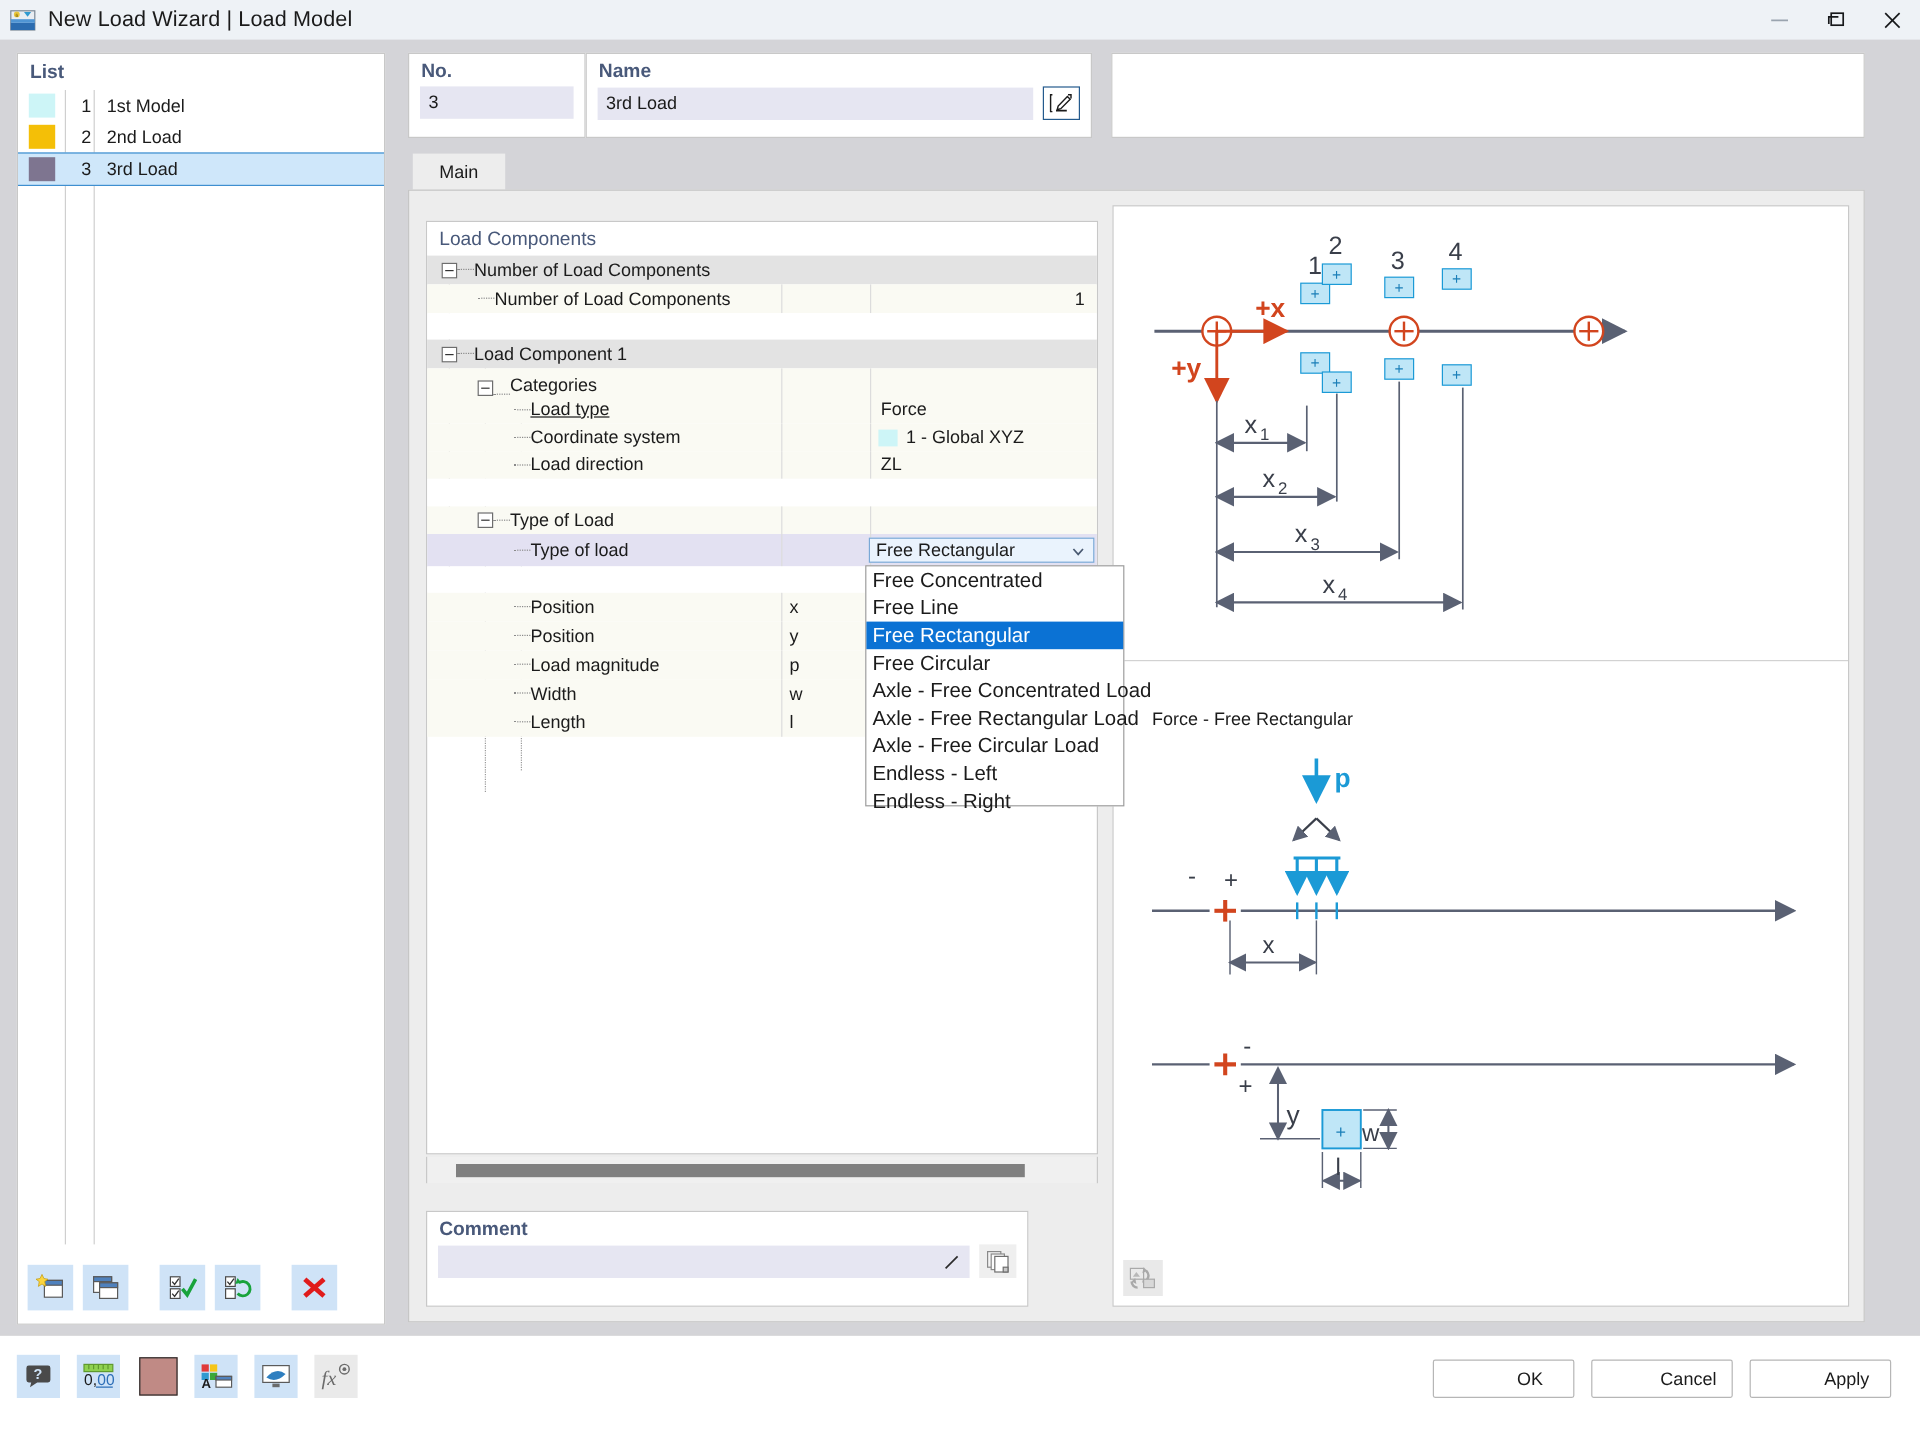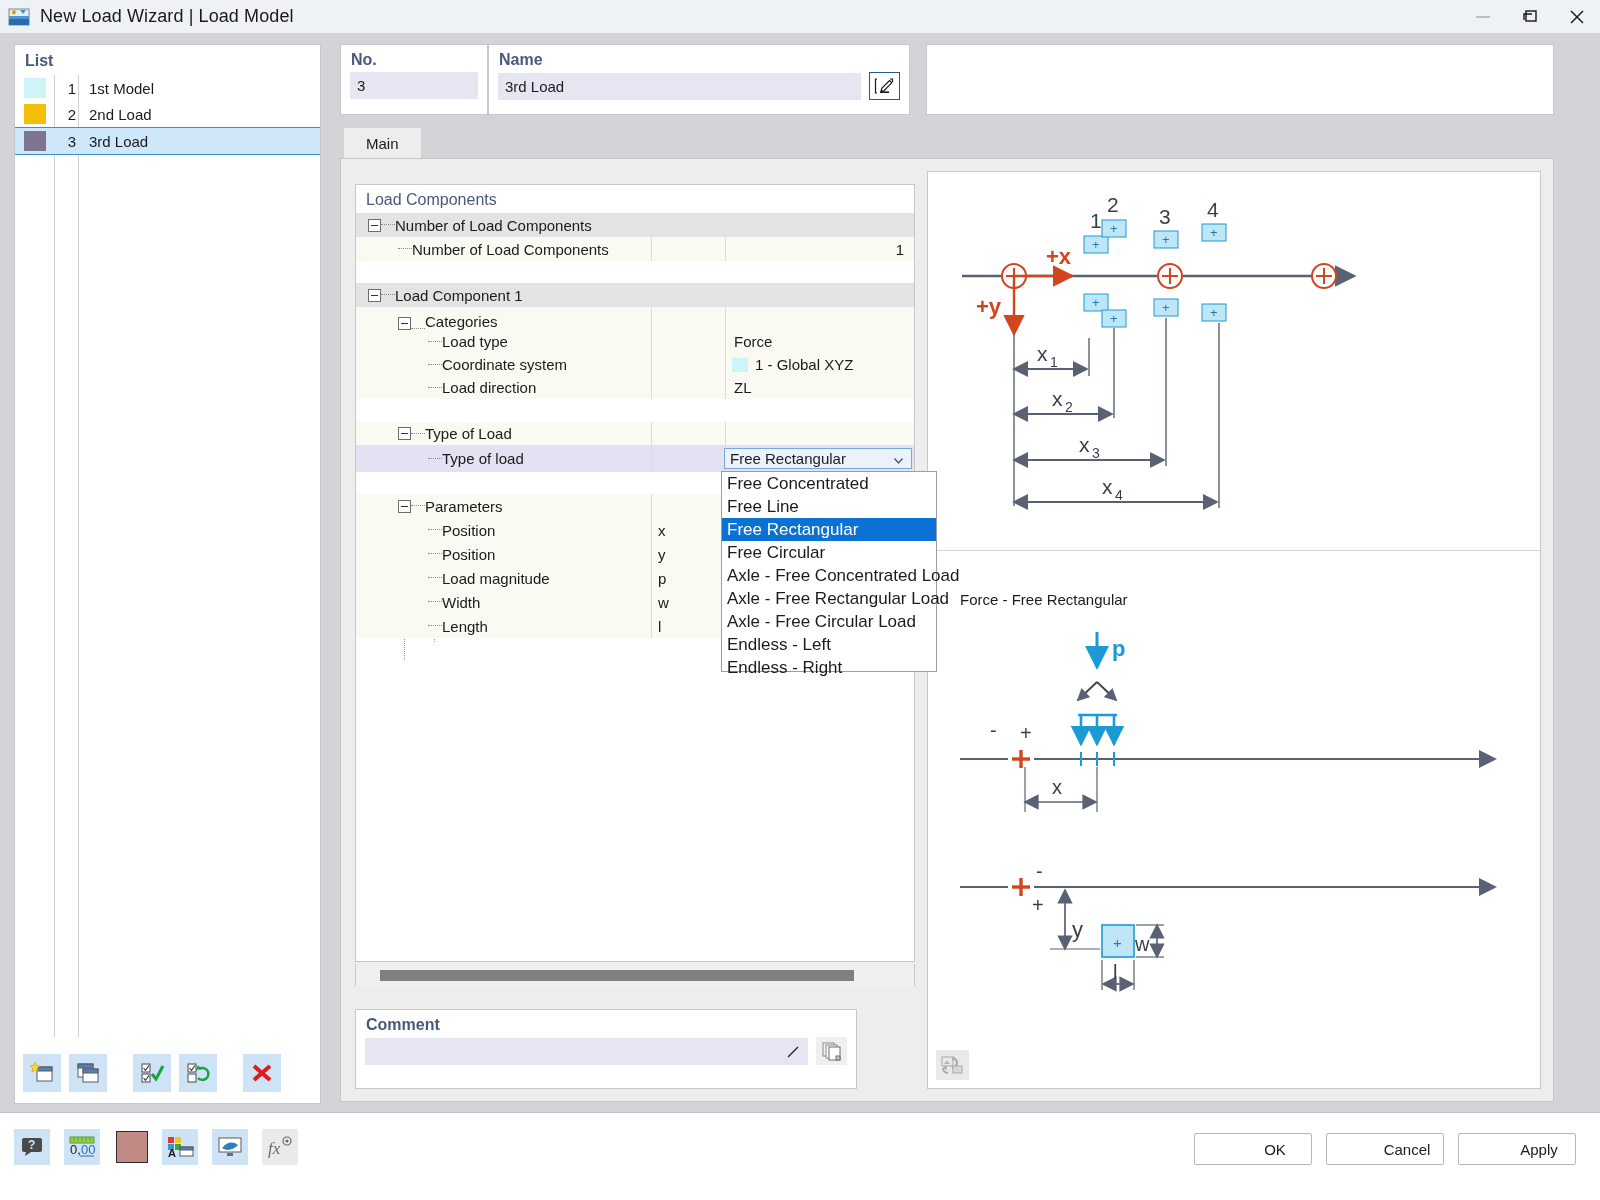--- a/index.html
+++ b/index.html
@@ -314,21 +314,21 @@
 
         <div class="trow leaf" style="height:23px;align-items:flex-end;">
           <div class="cellsep" style="left:295px;"></div>
           <div class="cellsep" style="left:369px;"></div>
           <span style="width:42px"></span>
           <span class="exp"></span>
           <span class="dots"></span>
           <span class="tlabel">Categories</span>
         </div>
 
-        <div class="trow leaf" style="height:23px;">
+        <div class="trow leaf" style="height:23px;text-decoration:underline;">
           <div class="cellsep" style="left:295px;"></div>
           <div class="cellsep" style="left:369px;"></div>
           <span style="width:72px"></span>
           <span class="dots"></span>
           <span class="tlabel">Load type</span>
           <span class="valcell" style="left:378px;">Force</span>
         </div>
 
         <div class="trow leaf" style="height:23px;">
           <div class="cellsep" style="left:295px;"></div>
@@ -373,28 +373,20 @@
             <span class="chev">
               <svg width="13" height="13" viewBox="0 0 13 13">
                 <path d="M2.5 4.5 L6.5 9 L10.5 4.5" fill="none" stroke="#4a5a72" stroke-width="1.4"></path>
               </svg>
             </span>
           </span>
         </div>
 
         <div class="trow white" style="height:22px;"></div>
 
-        <div class="trow leaf" style="height:24px;">
-          <div class="cellsep" style="left:295px;"></div>
-          <div class="cellsep" style="left:369px;"></div>
-          <span style="width:42px"></span>
-          <span class="exp"></span>
-          <span class="dots"></span>
-          <span class="tlabel">Parameters</span>
-        </div>
 
         <div class="trow leaf" style="height:24px;">
           <div class="cellsep" style="left:295px;"></div>
           <div class="cellsep" style="left:369px;"></div>
           <span style="width:72px"></span>
           <span class="dots"></span>
           <span class="tlabel">Position</span>
           <span class="valcell" style="left:302px;">x</span>
         </div>
         <div class="trow leaf" style="height:24px;">

